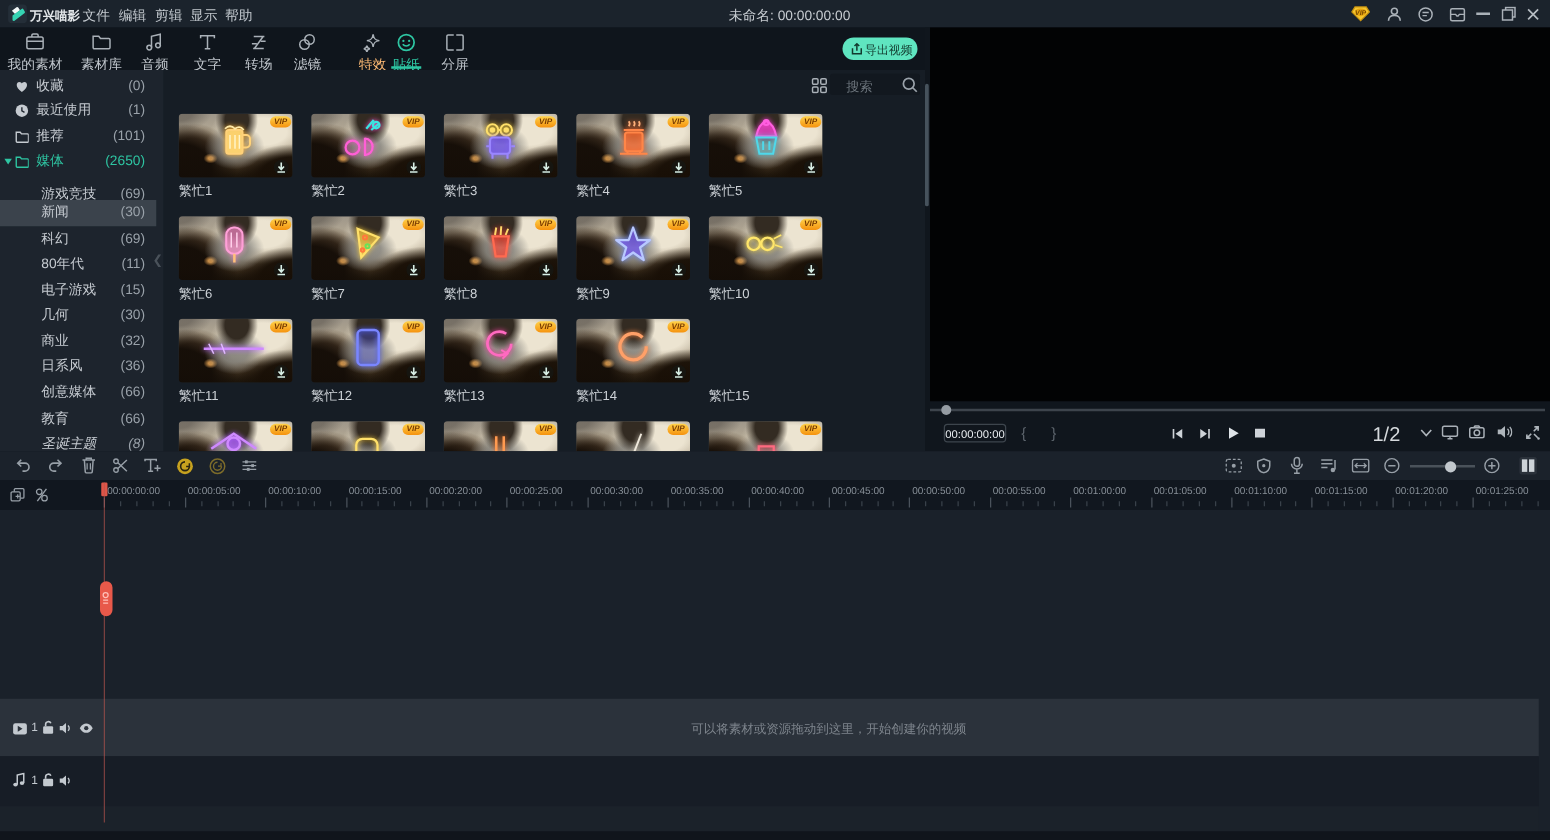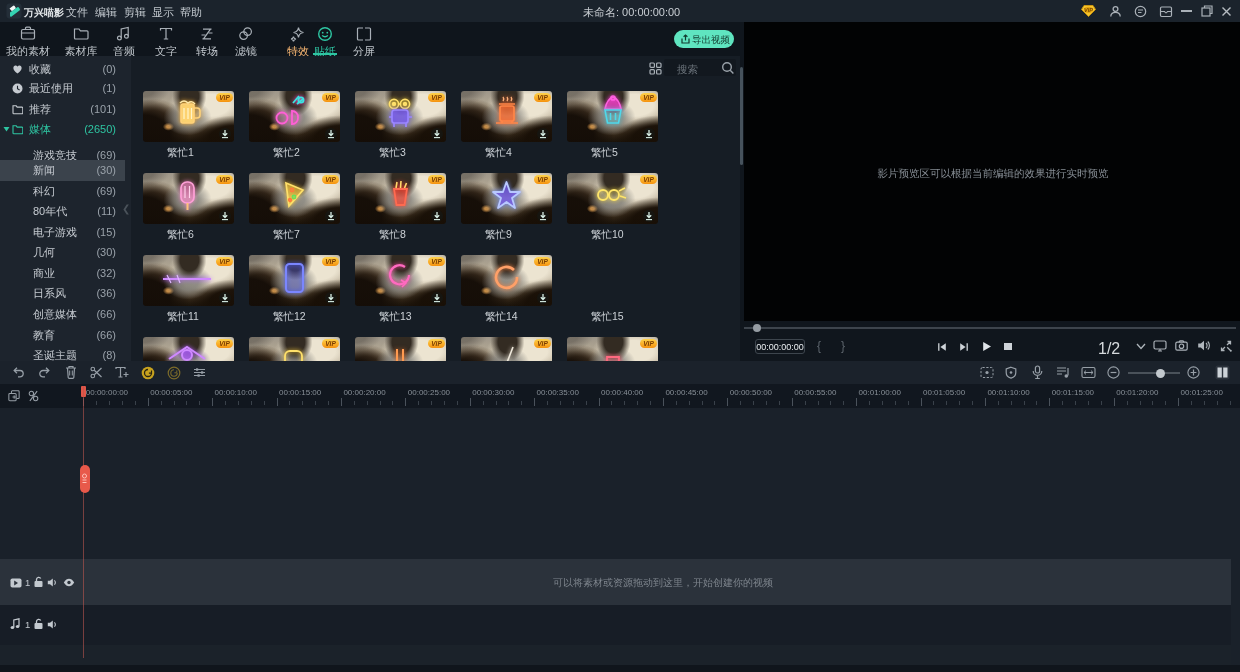--- a/index.html
+++ b/index.html
@@ -27,21 +27,21 @@
  radial-gradient(17px 20px at 51% 10%, #332b22 55%, rgba(51,43,34,0) 100%),
  radial-gradient(24px 18px at 49% 52%, rgba(135,133,127,.85) 45%, rgba(135,133,127,0) 100%),
  radial-gradient(7px 5px at 28% 70%, rgba(240,170,85,.8) 25%, rgba(240,170,85,0) 80%),
  radial-gradient(48px 38px at 0% 88%, rgba(20,13,7,.96) 55%, rgba(20,13,7,0) 97%),
  radial-gradient(30px 22px at 12% 58%, rgba(58,38,20,.8) 45%, rgba(58,38,20,0) 100%),
  radial-gradient(46px 26px at 100% 96%, rgba(24,15,6,.95) 55%, rgba(24,15,6,0) 95%),
  radial-gradient(26px 14px at 0% 0%, rgba(96,90,82,.65) 40%, rgba(96,90,82,0) 100%),
  linear-gradient(180deg, rgba(0,0,0,0) 64%, rgba(22,15,7,.8) 100%),
  radial-gradient(42px 24px at 74% 28%, #ece4d1 45%, rgba(236,228,209,0) 100%),
  linear-gradient(180deg,#9e9689 0%,#b5aa95 30%,#97876e 60%,#52402a 85%,#302415 100%);}
-.lab{font-size:10.5px;color:#cdd2d7;margin-left:24px;}
+.lab{font-size:10.5px;color:#cdd2d7;}
 .vip{position:absolute;right:1px;top:2px;width:17px;height:9px;border-radius:4.5px;
  background:linear-gradient(180deg,#ffd24a,#f5920e);color:#7a3c00;font-size:6.5px;font-weight:bold;
  text-align:center;line-height:9px;font-style:italic;}
 .dl{position:absolute;right:3px;bottom:2px;width:12px;height:12px;}
 .neon{position:absolute;left:0;top:0;width:91px;height:51px;}
 
 #preview{left:740px;top:22px;width:500px;height:340px;background:#10161d;}
 #vidblack{left:4px;top:0;width:496px;height:299px;background:#020304;}
 #vidhint{left:5px;top:145px;width:496px;text-align:center;font-size:10.5px;color:#868d94;}
 
@@ -237,21 +237,21 @@
         <span class="cnt">(36)</span>
       </div>
 <div class="abs srow" style="top:248.25px;">
         <span class="t2">创意媒体</span>
         <span class="cnt">(66)</span>
       </div>
 <div class="abs srow" style="top:268.75px;">
         <span class="t2">教育</span>
         <span class="cnt">(66)</span>
       </div>
-<div class="abs srow" style="top:289.25px;">
+<div class="abs srow" style="top:289.25px;font-style:italic;">
         <span class="t2">圣诞主题</span>
         <span class="cnt">(8)</span>
       </div>
 </div>
 <div class="abs" style="left:122px;top:200px;width:8px;height:18px;color:#4a525a;font-size:10px;line-height:18px;">❮</div>
 <div class="abs" id="gridpanel">
 <svg class="abs" style="left:518px;top:6px" width="13" height="13" viewBox="0 0 13 13">
 <rect x="1" y="1" width="4.4" height="4.4" rx="1" class="ic"></rect>
         <rect x="7.6" y="1" width="4.4" height="4.4" rx="1" class="ic"></rect>
 <rect x="1" y="7.6" width="4.4" height="4.4" rx="1" class="ic"></rect>
@@ -587,21 +587,20 @@
             <path d="M40 26 v-6 h12 v6"></path>
           </g>
         </svg>
 <div class="vip">VIP</div>
 
 </div>
 </div>
 <div class="abs" style="left:739.5px;top:67px;width:3px;height:98px;background:#46525c;border-radius:1.5px;z-index:5"></div>
 <div class="abs" id="preview">
 <div class="abs" id="vidblack"></div>
-<div class="abs" id="vidhint">影片预览区可以根据当前编辑的效果进行实时预览</div>
 <div class="abs" style="left:4px;top:305px;width:492px;height:2px;background:#3d444c"></div>
 <div class="abs" style="left:13px;top:302px;width:8px;height:8px;border-radius:4px;background:#959ca3"></div>
 <div class="abs" style="left:15px;top:317px;width:50px;height:15px;border:1px solid #3d454d;border-radius:3px;font-size:9px;color:#e9edf0;text-align:center;line-height:14px;">00:00:00:00</div>
 <div class="abs" style="left:77px;top:317px;font-size:12px;color:#5d656d">{</div>
 <div class="abs" style="left:101px;top:317px;font-size:12px;color:#5d656d">}</div>
 <svg class="abs" style="left:197px;top:320px" width="10" height="10" viewBox="0 0 10 10">
 <path d="M1.8 1.2 v7.6" stroke="#ced3d8" stroke-width="1.3"></path>
         <path d="M8.8 1.2 L3.4 5 L8.8 8.8 Z" fill="#ced3d8"></path>
       </svg>
 <svg class="abs" style="left:219px;top:320px" width="10" height="10" viewBox="0 0 10 10">

